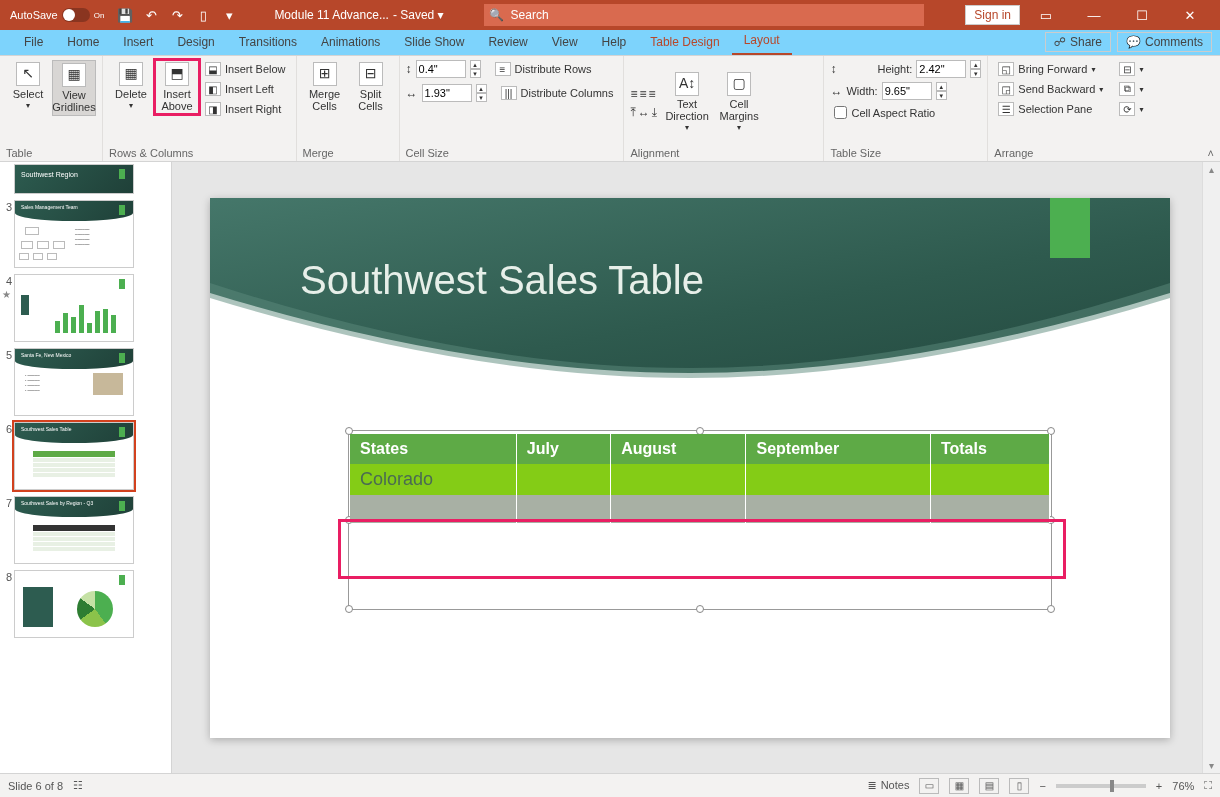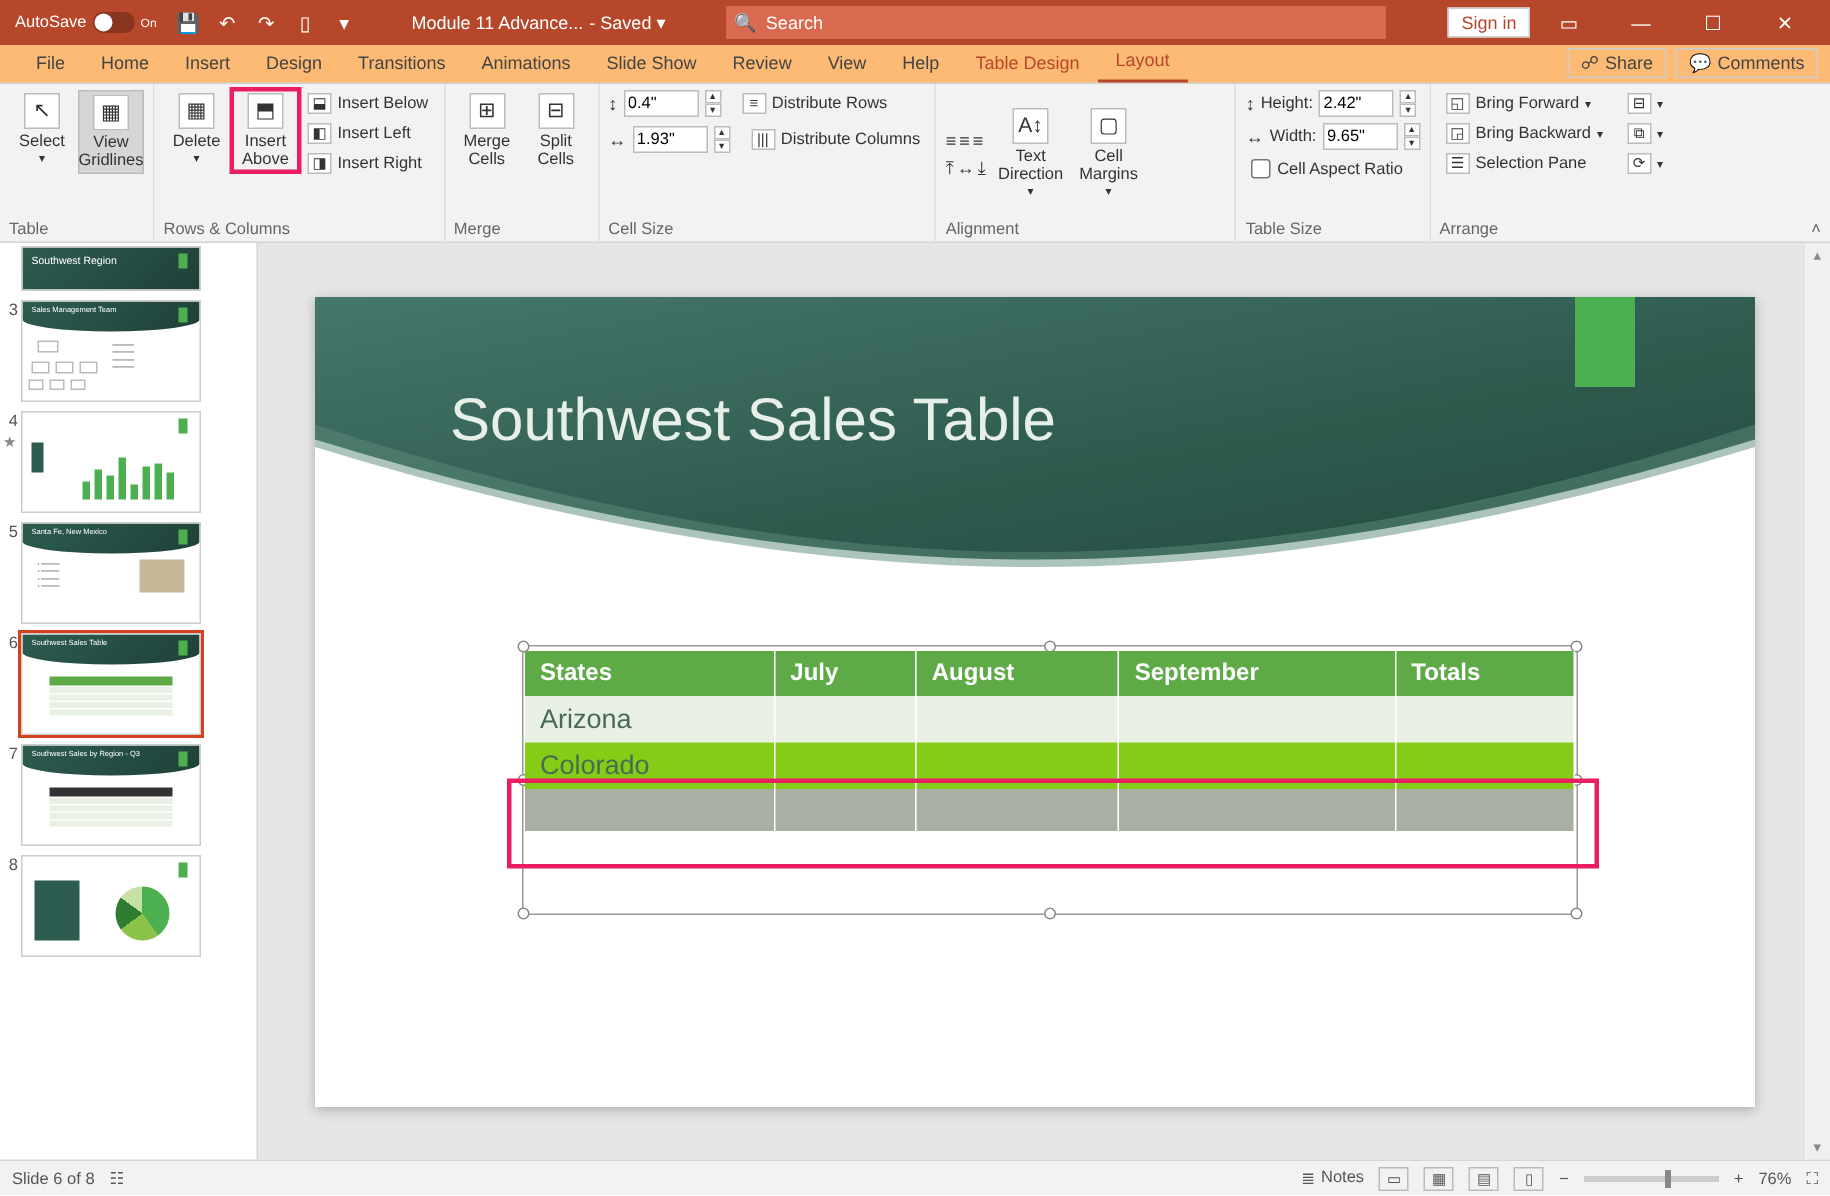--- a/index.html
+++ b/index.html
@@ -13,21 +13,21 @@
   .qat { display: flex; align-items: center; gap: 12px; padding: 0 8px; }
   .qat-icon { width: 14px; height: 14px; display: flex; align-items: center; justify-content: center; font-size: 13px; }
   .title-center { flex: 0 0 auto; margin-left: 30px; display: flex; align-items: center; gap: 4px; font-size: 12px; }
   .search-wrap { flex: 1; display: flex; justify-content: flex-start; margin-left: 40px; }
   .search-box { background: #d96a4f; width: 440px; height: 22px; display: flex; align-items: center; padding: 0 6px; color: #fff; font-size: 12px; gap: 6px; }
   .title-right { display: flex; align-items: center; gap: 4px; padding: 0 4px; }
   .signin { background: #fff; color: #B7472A; padding: 2px 8px; font-size: 12px; border: 1px solid #ccc; }
   .winbtn { width: 44px; height: 30px; display: flex; align-items: center; justify-content: center; font-size: 13px; }
 
   
-  .tabs { background: #fdba74; height: 26px; display: flex; align-items: flex-end; gap: 0; border-bottom: 1px solid #d4d4d4; padding-left: 12px; }
+  .tabs { background: #7dd3fc; height: 26px; display: flex; align-items: flex-end; gap: 0; border-bottom: 1px solid #d4d4d4; padding-left: 12px; }
   .tab { padding: 4px 12px 6px; font-size: 12px; color: #444; }
   .tab.context { color: #B7472A; }
   .tab.active { color: #B7472A; border-bottom: 2px solid #B7472A; }
   .tabs-right { margin-left: auto; display: flex; gap: 6px; padding-right: 8px; padding-bottom: 3px;}
   .tabbtn { border: 1px solid #ccc; padding: 2px 8px; font-size: 12px; color: #444; display:flex; align-items:center; gap:4px;}
 
   
   .ribbon { background: #f3f2f1; height: 106px; border-bottom: 1px solid #d4d4d4; display: flex; position: relative; }
   .group { border-right: 1px solid #e1dfdd; padding: 4px 6px 2px; display: flex; flex-direction: column; }
   .group-body { flex: 1; display: flex; align-items: flex-start; gap: 2px; }
@@ -276,21 +276,21 @@
           <span style="font-size:8px;">▾</span>
       </div>
     </div>
     <div class="group-label">Alignment</div>
   </div>
 
   <div class="group">
     <div class="group-body" style="flex-direction:column; gap:4px;">
       <div class="spin">
         <div class="ico-s">↕</div>
-        <span style="font-size:11px;">Height:</span>
+        <span style="font-size:11px;margin-left:37px;">Height:</span>
         <input value="2.42&quot;" style="">
         <div class="spinbtn">
             <span>▴</span>
             <span>▾</span>
           </div>
       </div>
       <div class="spin">
         <div class="ico-s">↔</div>
         <span style="font-size:11px;">Width:</span>
         <input value="9.65&quot;" style="">
@@ -310,21 +310,21 @@
   <div class="group" style="border-right:none;">
     <div class="group-body" style="flex-direction:row; gap:8px;">
       <div class="smbtn-col">
         <div class="smbtn">
             <div class="ico-s">◱</div>
             <span>Bring Forward</span>
             <span style="font-size:8px;">▾</span>
           </div>
         <div class="smbtn">
             <div class="ico-s">◲</div>
-            <span>Bring Backward</span>
+            <span>Send Backward</span>
             <span style="font-size:8px;">▾</span>
           </div>
         <div class="smbtn">
             <div class="ico-s">☰</div>
             <span>Selection Pane</span>
           </div>
       </div>
       <div class="smbtn-col">
         <div class="smbtn">
             <div class="ico-s">⊟</div>
@@ -473,27 +473,20 @@
         <thead>
           <tr>
             <th>States</th>
             <th>July</th>
             <th>August</th>
             <th>September</th>
             <th>Totals</th>
           </tr>
         </thead>
         <tbody>
-          <tr class="light">
-            <td>Arizona</td>
-              <td></td>
-              <td></td>
-              <td></td>
-              <td></td>
-          </tr>
           <tr class="dark">
             <td>Colorado</td>
               <td></td>
               <td></td>
               <td></td>
               <td></td>
           </tr>
           <tr class="selrow">
             <td></td>
               <td></td>

